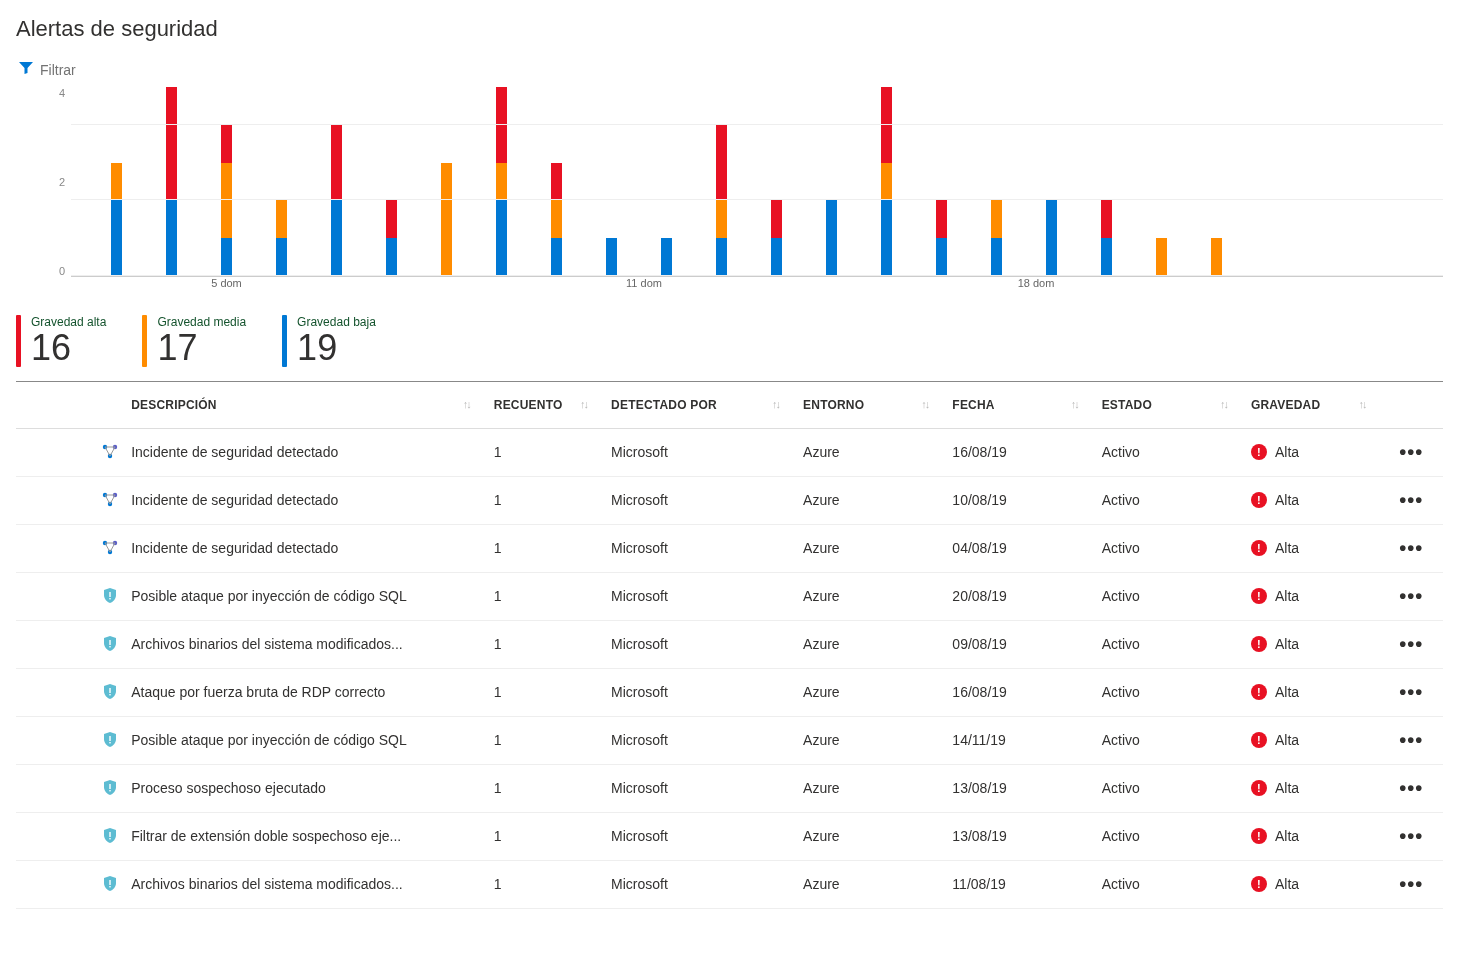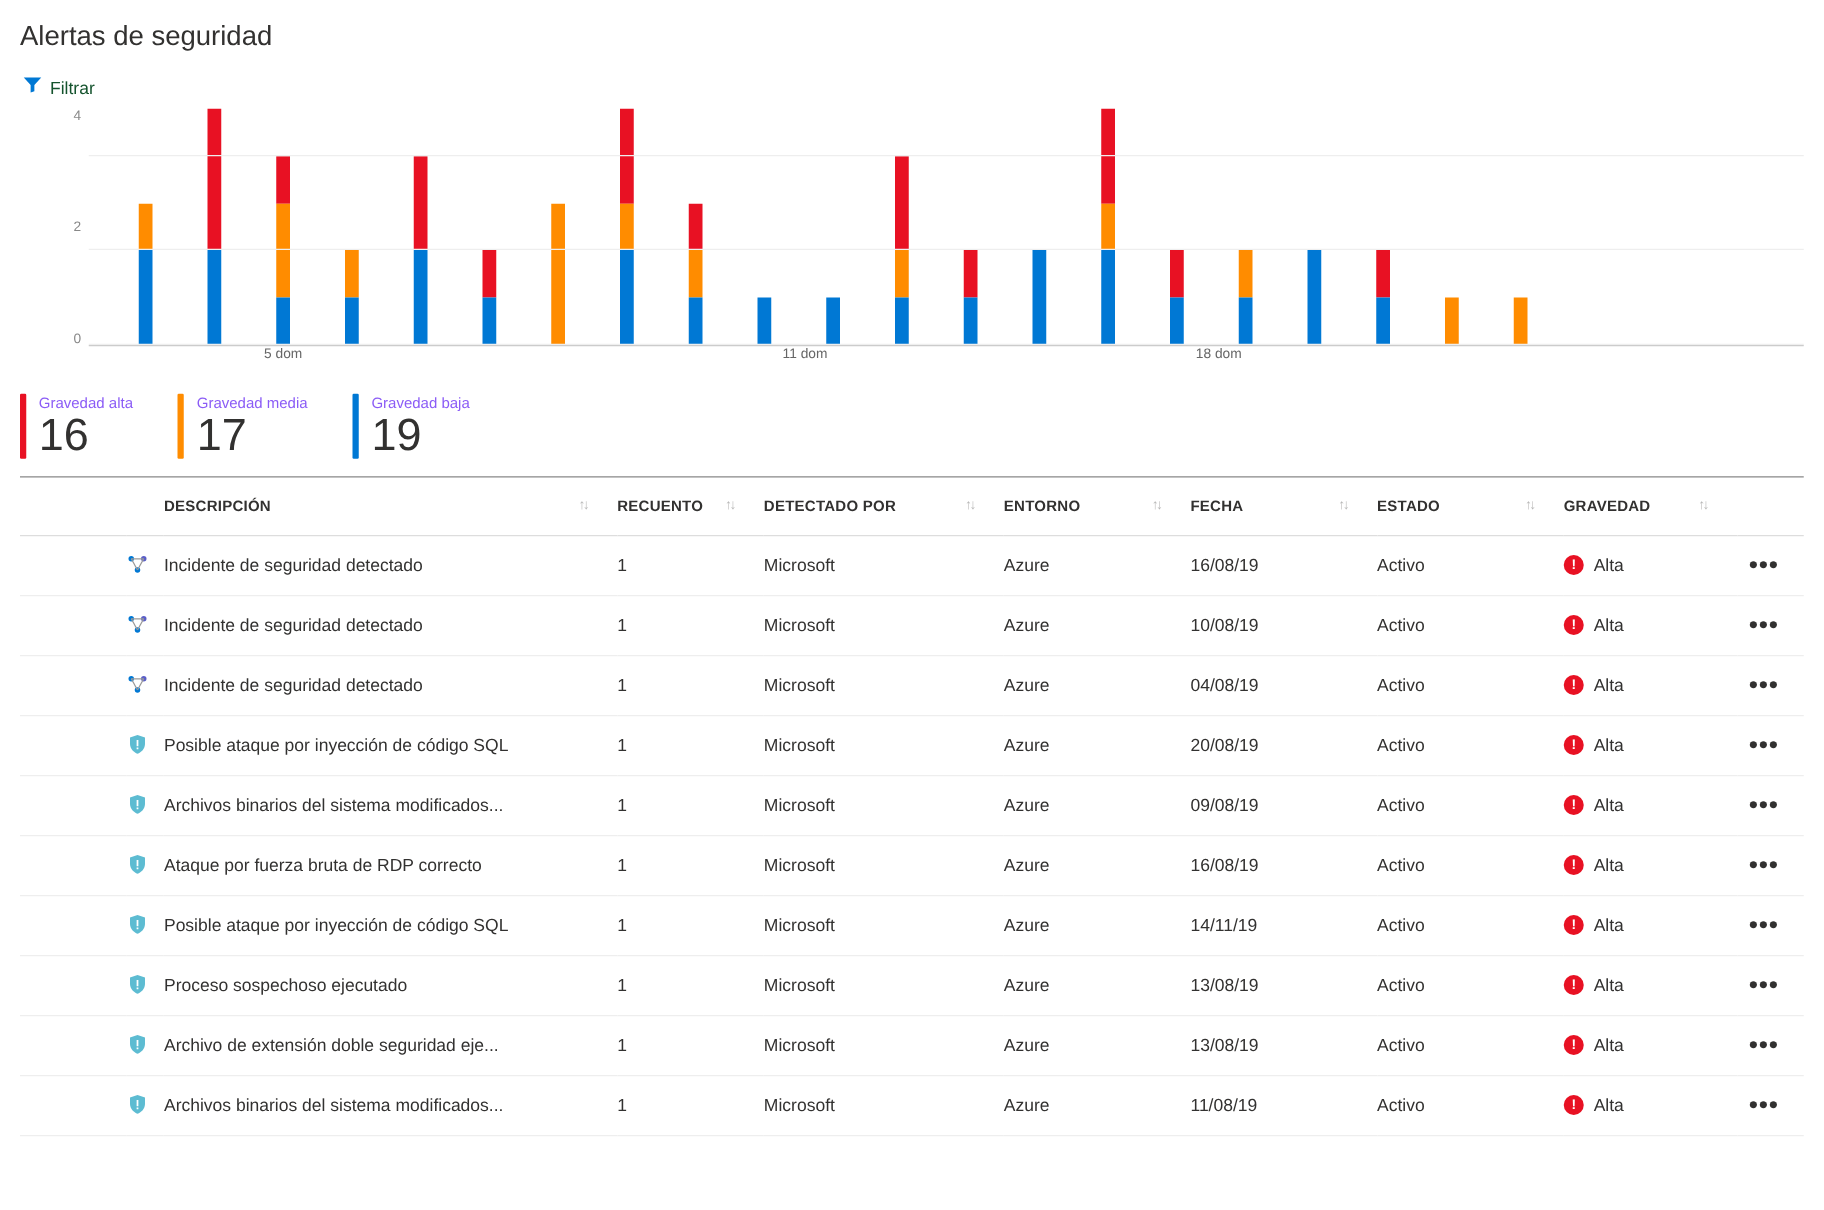--- a/index.html
+++ b/index.html
@@ -15,21 +15,21 @@
     font-weight: 400;
     color: #323130;
     margin-bottom: 14px;
     margin-top: 6px;
   }
   .filter-btn {
     display: inline-flex;
     align-items: center;
     gap: 6px;
     font-size: 14px;
-    color: #14532d;
+    color: #737373;
     cursor: pointer;
     padding: 4px 2px;
     margin-bottom: 4px;
   }
   .filter-icon svg { width: 16px; height: 16px; }
 
   
   .chart-wrap { position: relative; height: 210px; margin-bottom: 18px; }
   .chart-yaxis {
     position: absolute; left: 0; top: 0; bottom: 20px; width: 55px;
@@ -53,21 +53,21 @@
   }
   .xaxis span { position: absolute; transform: translateX(-50%); }
 
   
   .summary { display: flex; gap: 36px; margin-bottom: 14px; }
   .tile { display: flex; align-items: stretch; gap: 10px; }
   .tile-bar { width: 5px; border-radius: 1px; }
   .tile-bar.high   { background: #e81123; }
   .tile-bar.medium { background: #ff8c00; }
   .tile-bar.low    { background: #0078d4; }
-  .tile-text .tile-label { font-size: 12px; color: #8b5cf6; }
+  .tile-text .tile-label { font-size: 12px; color: #14532d; }
   .tile-text .tile-value { font-size: 36px; font-weight: 300; line-height: 1.05; color: #323130; }
 
   
   .divider { height: 1px; background: #888; margin-bottom: 0; }
   .tbl { width: 100%; border-collapse: collapse; font-size: 14px; }
   .tbl thead th {
     text-align: left; font-size: 12px; font-weight: 600;
     color: #323130; text-transform: uppercase; letter-spacing: 0.2px;
     padding: 16px 10px 16px 0; border-bottom: 1px solid #ddd;
   }
@@ -202,21 +202,21 @@
           <div class="bar-medium" style="height: 20%;"></div>
         </div>
         <div class="bar-col">
           <div class="bar-medium" style="height: 20%;"></div>
         </div>
       </div>
   </div>
   <div class="xaxis" id="chart-xaxis">
       <span style="left: 155.5px;">5 dom</span>
       <span style="left: 573px;">11 dom</span>
-      <span style="left: 904px;">18 dom</span>
+      <span style="left: 965px;">18 dom</span>
     </div>
 </div>
 
 <div class="summary" id="summary-tiles">
     <div class="tile">
       <div class="tile-bar high"></div>
       <div class="tile-text">
         <div class="tile-label">Gravedad alta</div>
         <div class="tile-value">16</div>
       </div>
@@ -432,21 +432,21 @@
         </td>
         <td class="col-actions"><span class="more-btn">•••</span></td>
       </tr>
       <tr>
         <td class="col-expand"></td>
         <td class="col-icon"><span class="row-icon"><svg viewBox="0 0 18 18">
               <path d="M9 1l6 2v5c0 4-3 7-6 8-3-1-6-4-6-8V3l6-2z" fill="#5dbcd2"></path>
               <rect x="8.3" y="5" width="1.4" height="5" fill="#fff"></rect>
               <rect x="8.3" y="11" width="1.4" height="1.4" fill="#fff"></rect>
             </svg></span></td>
-        <td class="desc-cell">Archivo de extensión doble seguridad eje...</td>
+        <td class="desc-cell">Filtrar de extensión doble sospechoso eje...</td>
         <td>1</td>
         <td>Microsoft</td>
         <td>Azure</td>
         <td>13/08/19</td>
         <td>Activo</td>
         <td>
           <div class="sev-cell">
             <span class="sev-dot">!</span>
             <span>Alta</span>
           </div>

